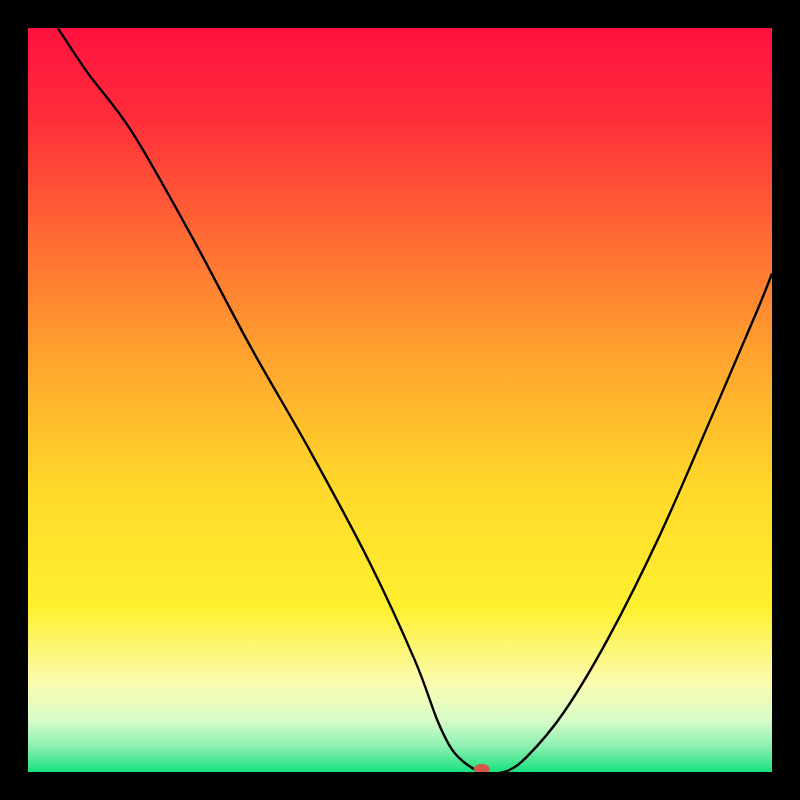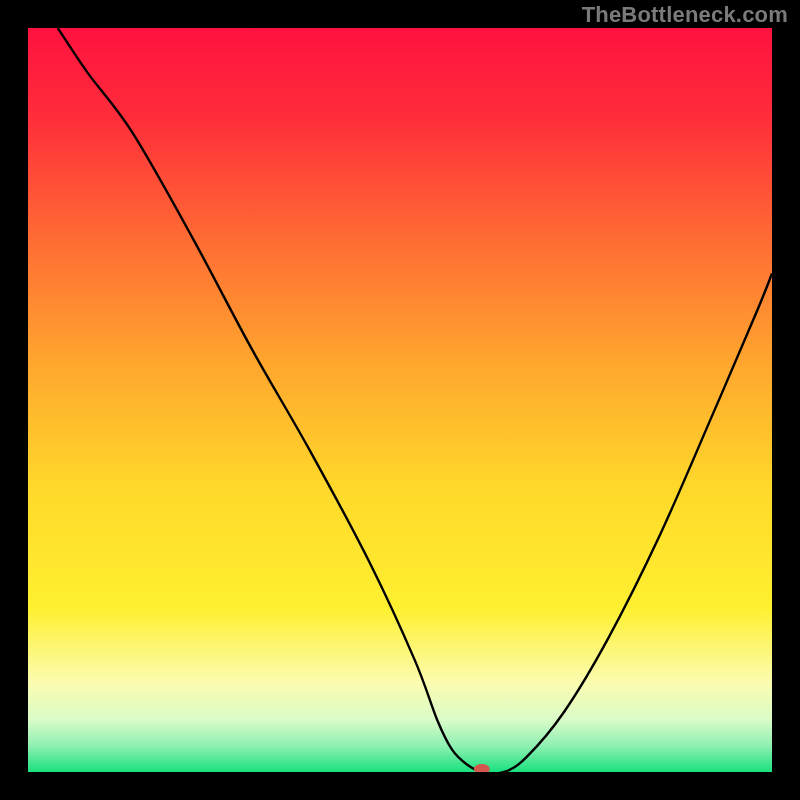--- a/index.html
+++ b/index.html
@@ -35,21 +35,20 @@
     top: 28px;
     width: 744px;
     height: 744px;
   }
   svg { display: block; }
 </style>
 </head>
 <body>
 
 <div class="frame">
-  <div class="watermark">TheBottleneck.com</div>
   <div class="plot">
     <svg id="chart-svg" width="744" height="744" viewBox="0 0 744 744" preserveAspectRatio="none">
       <defs>
         <linearGradient id="bg-grad" x1="0" y1="0" x2="0" y2="1">
             <stop offset="0%" stop-color="#ff1240"></stop>
             <stop offset="12%" stop-color="#ff2d3a"></stop>
             <stop offset="28.000000000000004%" stop-color="#ff6a34"></stop>
             <stop offset="45%" stop-color="#ffa62e"></stop>
             <stop offset="62%" stop-color="#ffd92a"></stop>
             <stop offset="78%" stop-color="#fff030"></stop>

